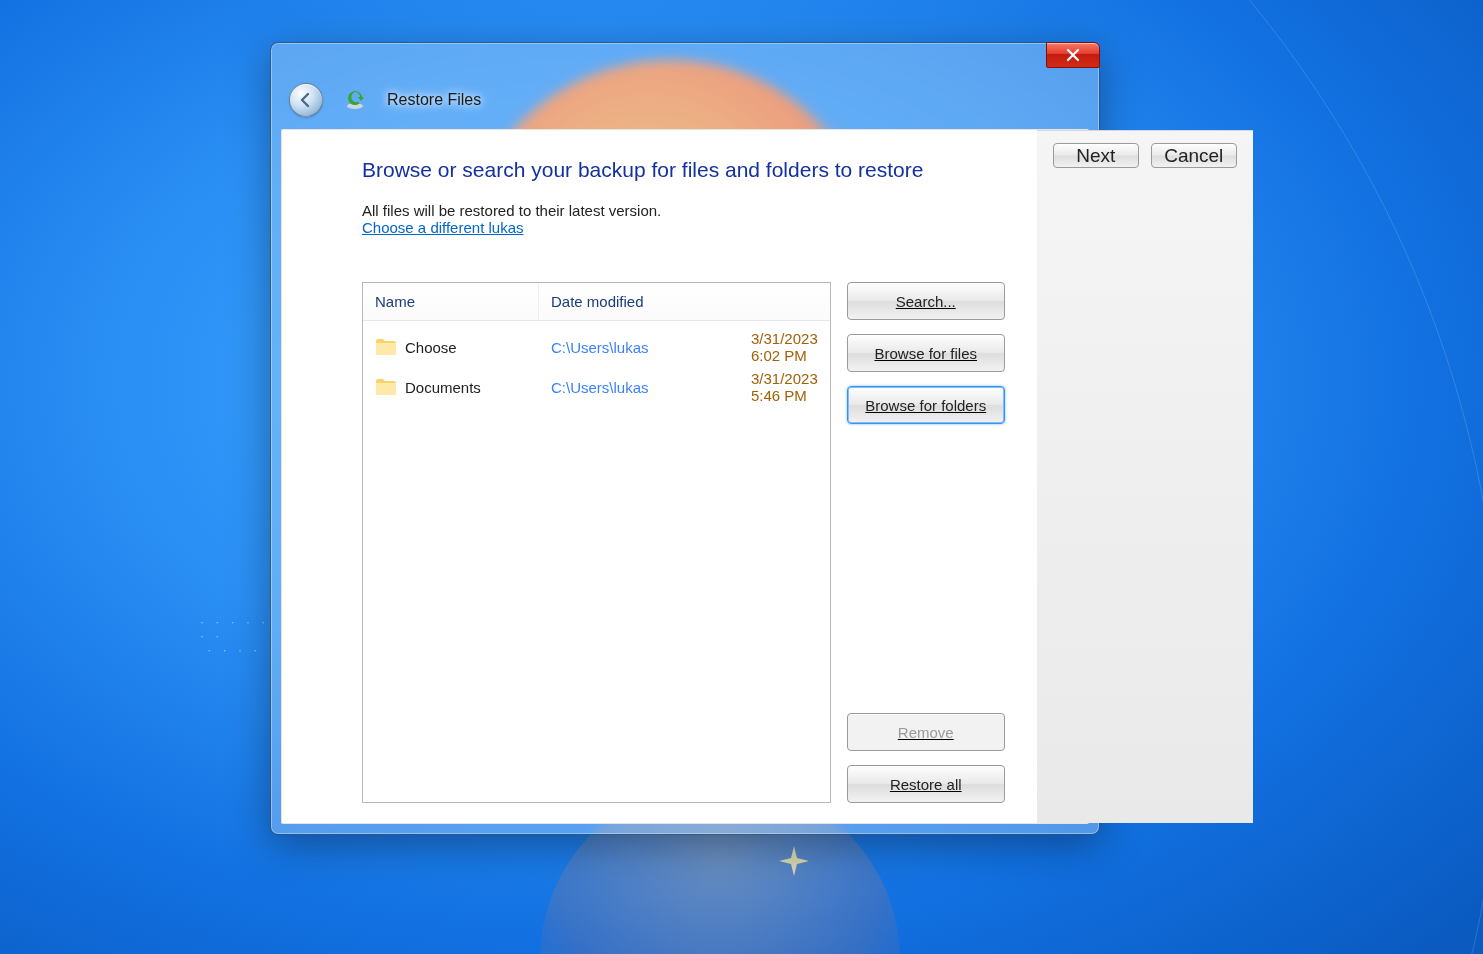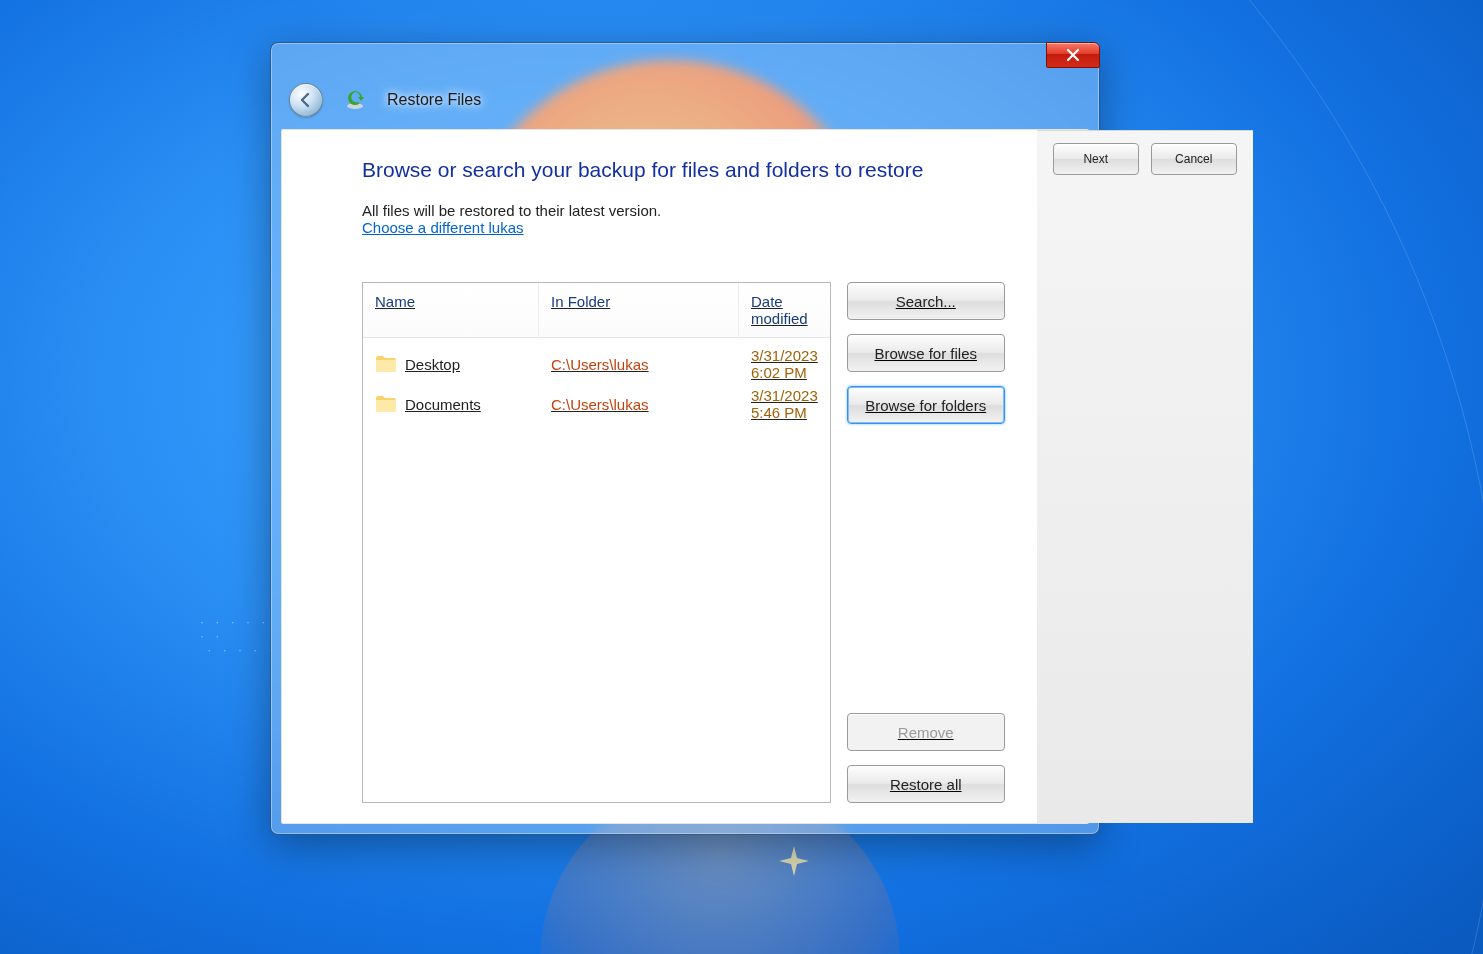--- a/index.html
+++ b/index.html
@@ -89,57 +89,57 @@
   }
   .content { flex:1; padding: 28px 32px 20px 32px; display:flex; flex-direction:column; }
   .heading { color:#1330a0; font-size: 21px; font-weight:400; margin-bottom: 20px; }
   .subtext { color:#222; font-size:15px; }
   .linklike { color:#0066cc; font-size:15px; text-decoration:underline; cursor:pointer; display:inline-block;}
 
   .mid { display:flex; gap:16px; margin-top: 46px; flex:1; }
   .listview {
     flex:1; border:1px solid #b8b8b8; background:#fff;
     font-size:15px; color:#222;
-    display:flex; flex-direction:column;text-decoration:underline;
+    display:flex; flex-direction:column;
   }
   .lv-header { display:flex; border-bottom:1px solid #e6e6e6; }
   .lv-header .col {
     padding: 10px 12px; color:#1a3c7a; font-size:15px;
     border-right:1px solid #eee;
     background: linear-gradient(#ffffff,#fbfbfb);
   }
   .lv-header .col:last-child{border-right:none;}
   .col-name{width:176px;}
   .col-folder{width:200px;}
   .col-date{flex:1;}
   .lv-body{flex:1; padding:6px 0;}
   .row { display:flex; align-items:center; padding: 3px 12px; }
   .row .cell{display:flex; align-items:center; gap:8px;}
   .row .cell.col-name{width:176px;}
-  .row .cell.col-folder{width:200px; color:#c2410c;text-align:center;}
+  .row .cell.col-folder{width:200px; color:#3b82f6;text-align:center;}
   .row .cell.col-date{flex:1; color:#a16207;}
   .folder-icon{width:22px;height:20px;}
   .folder-icon svg{width:22px;height:20px;}
 
   .btncol { width:158px; display:flex; flex-direction:column; gap:14px;text-decoration:underline; }
   .spacer-grow{flex:1;}
   .winbtn {
     height:38px; border:1px solid #9a9a9a; border-radius:4px;
     background: linear-gradient(#fefefe,#eaeaea 48%, #dddddd 52%, #f2f2f2);
     font-size:15px; color:#222; cursor:pointer;
     box-shadow: inset 0 1px 0 rgba(255,255,255,.8);
   }
   .winbtn.focus { border:1px solid #3c90e8; box-shadow: 0 0 0 1px #7ec0ff inset, 0 0 3px #7ec0ff; }
   .winbtn:disabled { color:#9a9a9a; background:#f2f2f2; cursor:default;}
 
   .footer {
     border-top:1px solid #d8d8d8; background: linear-gradient(#f5f5f5,#e9e9e9);
     padding: 12px 16px; display:flex; justify-content:flex-end; gap:12px;
   }
-  .footer .winbtn { width:86px; height:32px; font-size:12px;}
+  .footer .winbtn { width:86px; height:25px; font-size:19px;}
 </style>
 </head>
 <body>
 
 <div class="desktop">
   <div class="sun"></div>
   <div class="lower-sun"></div>
   <div class="pebble">· · · · · · ·<br>&nbsp;· · · · ·</div>
   <div class="sparkle">
     <svg viewBox="0 0 48 48">
@@ -176,33 +176,32 @@
     <div class="client">
       <div class="content">
         <div class="heading">Browse or search your backup for files and folders to restore</div>
         <div class="subtext">All files will be restored to their latest version.</div>
         <a class="linklike">Choose a different lukas</a>
 
         <div class="mid">
           <div class="listview">
             <div class="lv-header">
               <div class="col col-name">Name</div>
-              <div class="col col-folder">In Folder</div>
               <div class="col col-date">Date modified</div>
             </div>
             <div class="lv-body">
               <div class="row">
                 <div class="cell col-name">
                   <span class="folder-icon">
                     <svg viewBox="0 0 22 20">
                         <path d="M1 4a2 2 0 0 1 2-2h5l2 2h9a2 2 0 0 1 2 2v10a2 2 0 0 1-2 2H3a2 2 0 0 1-2-2z" fill="#f7d36b"></path>
                         <path d="M1 6h20v10a2 2 0 0 1-2 2H3a2 2 0 0 1-2-2z" fill="#ffe9a8"></path>
                       </svg>
                   </span>
-                  <span>Desktop</span>
+                  <span>Choose</span>
                 </div>
                 <div class="cell col-folder">
                     <span>C:\Users\lukas</span>
                   </div>
                 <div class="cell col-date">
                     <span>3/31/2023 6:02 PM</span>
                   </div>
               </div>
               <div class="row">
                 <div class="cell col-name">

